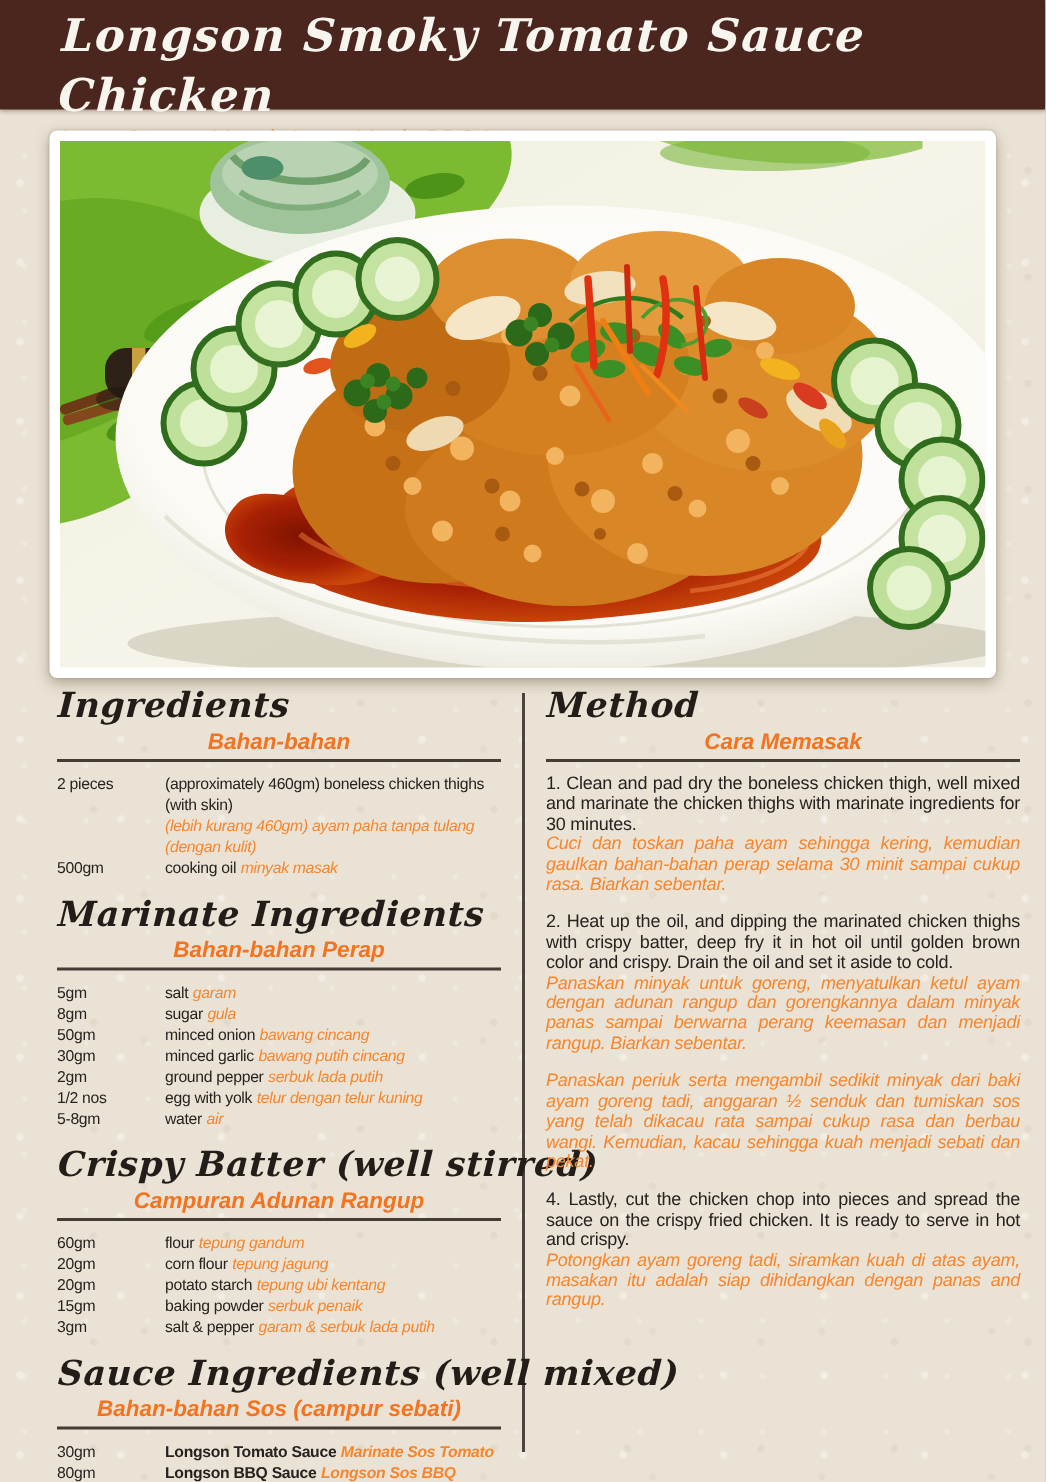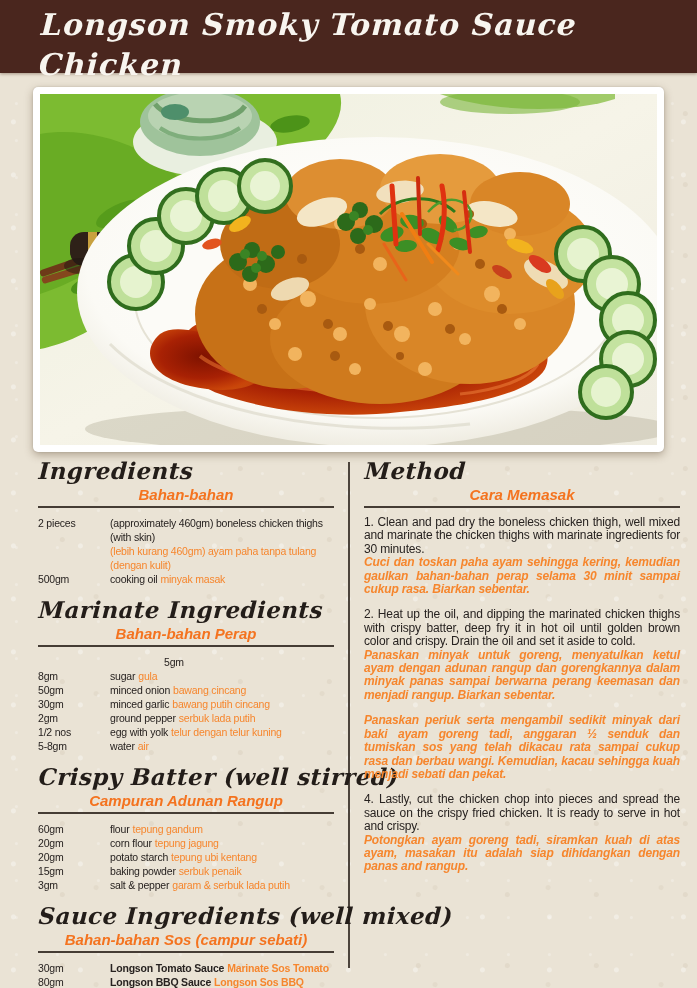--- a/index.html
+++ b/index.html
@@ -48,27 +48,27 @@
   h3.accent{
     margin:1px 0 3px;font-size:15px;line-height:17px;color:#f4731f;
     font-style:italic;font-weight:700;text-align:center;
   }
   .rule{border:none;border-top:2px solid #453c34;margin:0 0 8px;}
   .section{margin-bottom:10px;}
   
   .row{display:flex;font-size:10.5px;line-height:14px;letter-spacing:-.2px;justify-content:center;}
   .qty{width:44px;flex:none;}
   .desc{flex:1;margin-left:28px;}
-  .my{color:#f6862d;margin-left:3px;}
+  .my{color:#f6862d;font-style:italic;margin-left:3px;}
   .stacked .my{display:block;margin-left:0;}
   .bold-row .en, .bold-row .my{font-weight:700;}
   
   .step{margin-bottom:12px;}
   .step p{margin:0;font-size:12px;line-height:13.4px;text-align:justify;letter-spacing:-.15px;}
-  .step .my-p{color:#f6862d;font-style:italic;font-weight:bold;}
+  .step .my-p{color:#f6862d;font-style:italic;}
 </style>
 </head>
 <body>
 
 <div class="page">
 
   <div class="hdr">
     <h1>Longson Smoky Tomato Sauce Chicken</h1>
     <p class="sub">Ayam Goreng Masak Asam Manis BBQ Longson</p>
   </div>
@@ -292,20 +292,21 @@
         <span class="desc"><span class="en">cooking oil</span><span class="my">minyak masak</span></span>
       </div>
     </div>
 
     <div class="section">
       <h2 class="script">Marinate Ingredients</h2>
       <h3 class="accent">Bahan-bahan Perap</h3>
       <hr class="rule">
       <div class="row">
           <span class="qty">5gm</span>
+          <span class="desc"><span class="en">salt</span><span class="my">garam</span></span>
         </div>
       <div class="row">
           <span class="qty">8gm</span>
           <span class="desc"><span class="en">sugar</span><span class="my">gula</span></span>
         </div>
       <div class="row">
           <span class="qty">50gm</span>
           <span class="desc"><span class="en">minced onion</span><span class="my">bawang cincang</span></span>
         </div>
       <div class="row">

